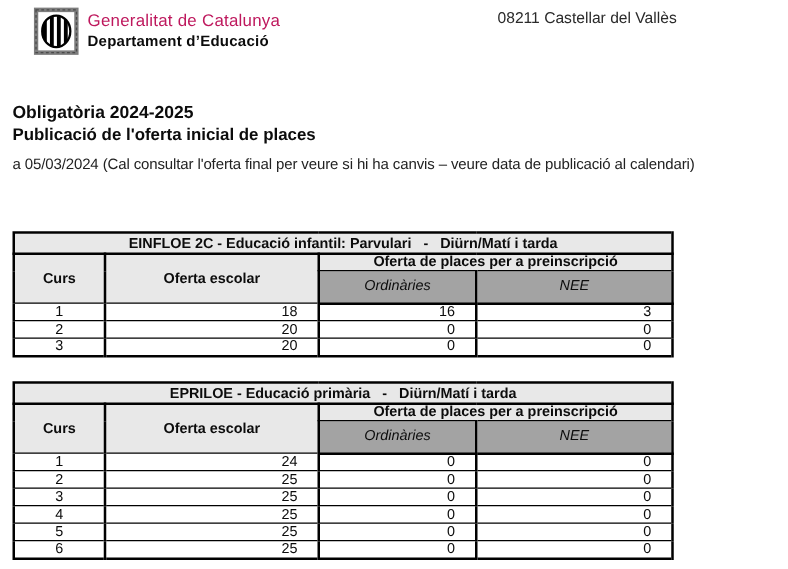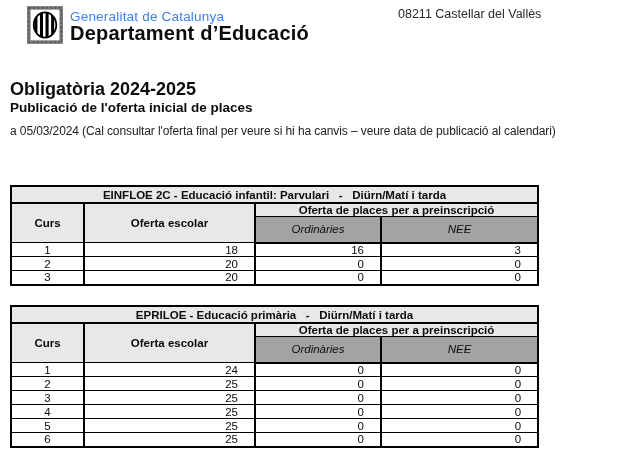--- a/index.html
+++ b/index.html
@@ -7,27 +7,27 @@
   body {
     width:630px; height:455px;
     position:relative;
     font-family:"Liberation Sans", sans-serif;
     color:#1a1a1a;
     overflow:hidden;
   }
   .brand { position:absolute; left:27px; top:5px; display:flex; align-items:flex-start; gap:7px; }
   .brand-logo { width:36px; height:40px; flex:0 0 auto; }
   .brand-text { padding-top:4px; white-space:nowrap; }
-  .brand-line1 { font-size:13.5px; color:#3b82f6; letter-spacing:.2px; line-height:16px; }
-  .brand-line2 { font-size:20px; font-weight:bold; color:#0c0c0c; line-height:17px; letter-spacing:.2px; }
+  .brand-line1 { font-size:13.5px; color:#be185d; letter-spacing:.2px; line-height:16px; }
+  .brand-line2 { font-size:12px; font-weight:bold; color:#0c0c0c; line-height:17px; letter-spacing:.2px; }
 
   .school-block { position:absolute; left:398px; top:6px; font-size:12.5px; line-height:16.5px; color:#2a2a2a; white-space:nowrap; }
 
   .titles { position:absolute; left:10px; top:81px; white-space:nowrap; }
-  .title-line1 { font-size:18px; font-weight:bold; color:#0c0c0c; line-height:17px; }
+  .title-line1 { font-size:14px; font-weight:bold; color:#0c0c0c; line-height:17px; }
   .title-line2 { font-size:13.5px; font-weight:bold; color:#0c0c0c; line-height:17px; margin-top:1px; }
   .title-note  { font-size:12px; color:#222; margin-top:8px; letter-spacing:-0.1px; }
 
   table.places {
     position:absolute; left:10px;
     border-collapse:collapse;
     table-layout:fixed;
     width:527px;
     font-size:11.5px;
     color:#0c0c0c;

